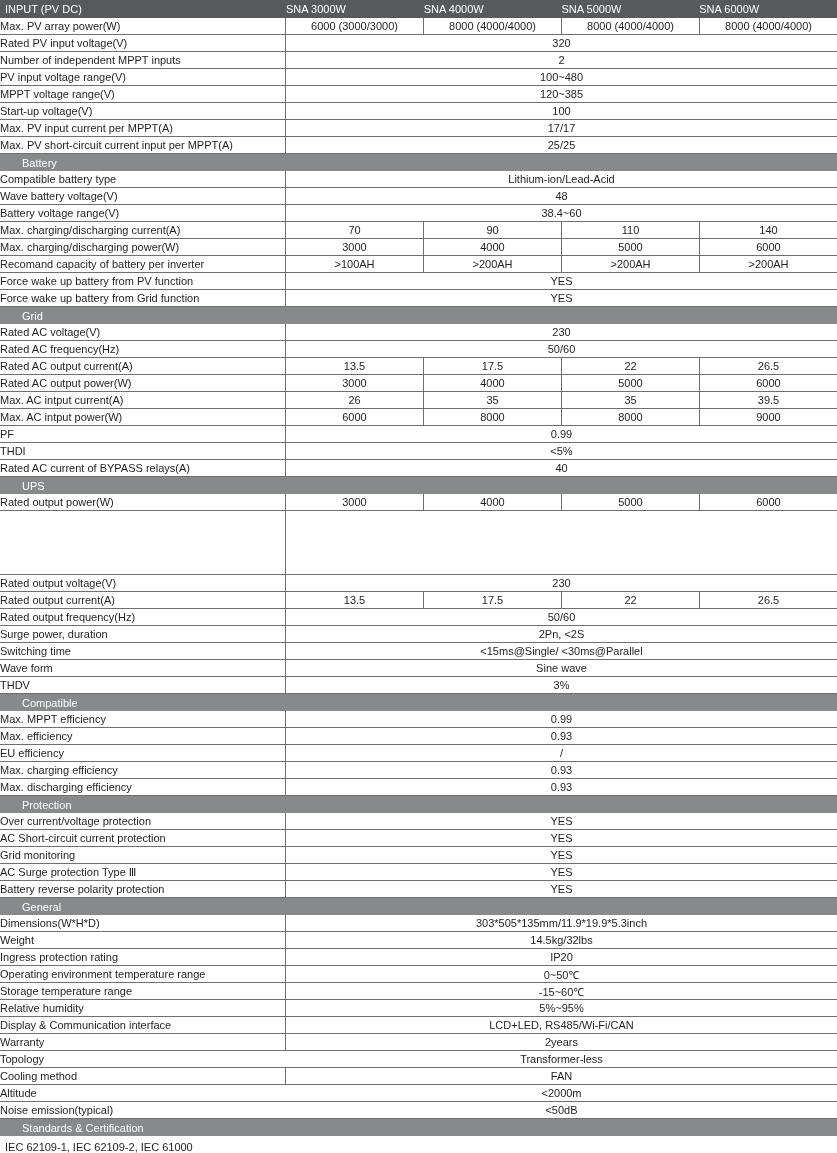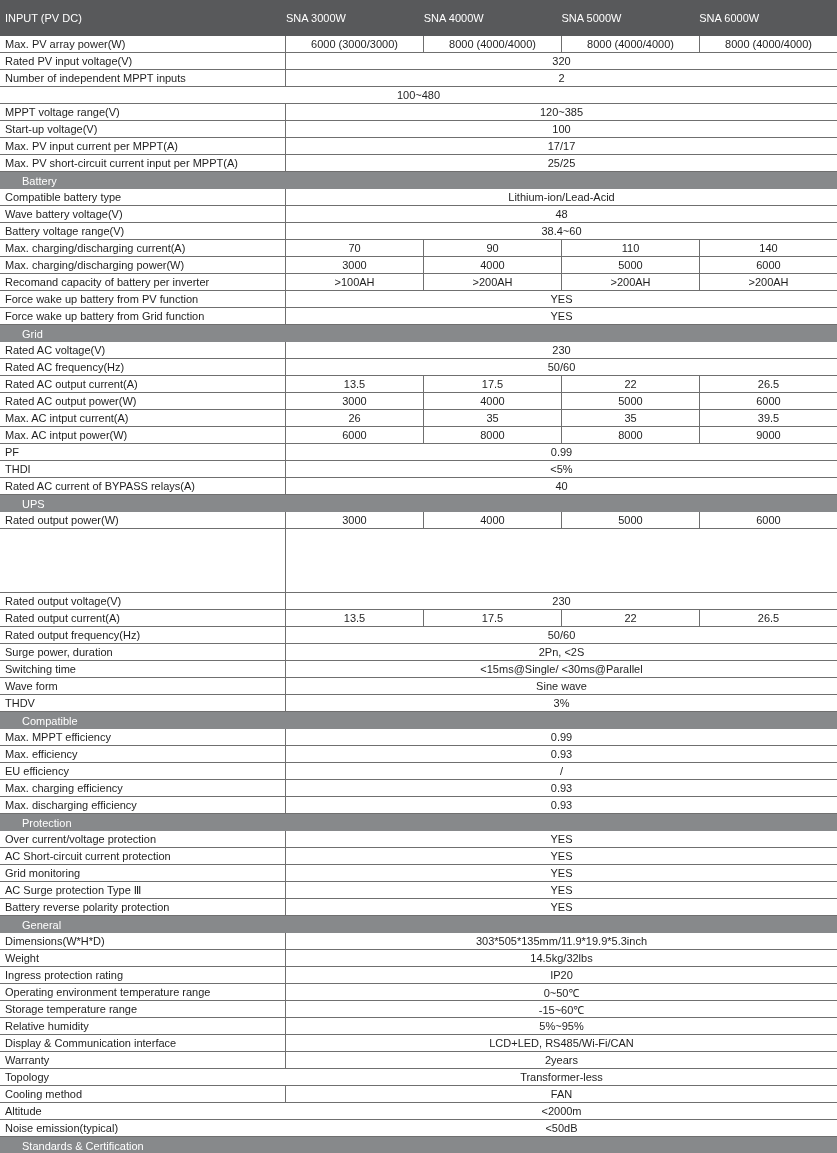--- a/index.html
+++ b/index.html
@@ -14,21 +14,21 @@
     width:837px;height:1153px;
     background:#ffffff;
     font-family:"Liberation Sans", sans-serif;
     color:var(--text);
     overflow:hidden;
   }
   .page{width:837px;}
   
   .hdr{
     display:flex;
-    height:36px;
+    height:18px;
     background:var(--header-bg);
     color:var(--header-text);
     font-size:11px;
     align-items:center;
   }
   .hdr .title{
     width:286px;
     padding-left:5px;
     flex:0 0 286px;
   }
@@ -51,21 +51,20 @@
     display:flex;
     height:17px;
     border-bottom:1px solid var(--border);
     font-size:11px;
     align-items:stretch;
   }
   .row.tall{height:64px;}
   .row .lbl{
     flex:0 0 286px;
     width:286px;
-    padding-left:5px;
     display:flex;
     align-items:center;
     border-right:1px solid var(--border);
     white-space:nowrap;
     overflow:hidden;
   }
   .row.nodiv .lbl{border-right:none;}
   .row .vals{
     flex:1 1 0;
     display:flex;
@@ -115,20 +114,21 @@
           <div class="cell">320</div>
         </div>
       </div>
       <div class="row">
         <div class="lbl">Number of independent MPPT inputs</div>
         <div class="vals">
           <div class="cell">2</div>
         </div>
       </div>
       <div class="row">
+        <div class="lbl">PV input voltage range(V)</div>
         <div class="vals">
           <div class="cell">100~480</div>
         </div>
       </div>
       <div class="row">
         <div class="lbl">MPPT voltage range(V)</div>
         <div class="vals">
           <div class="cell">120~385</div>
         </div>
       </div>

